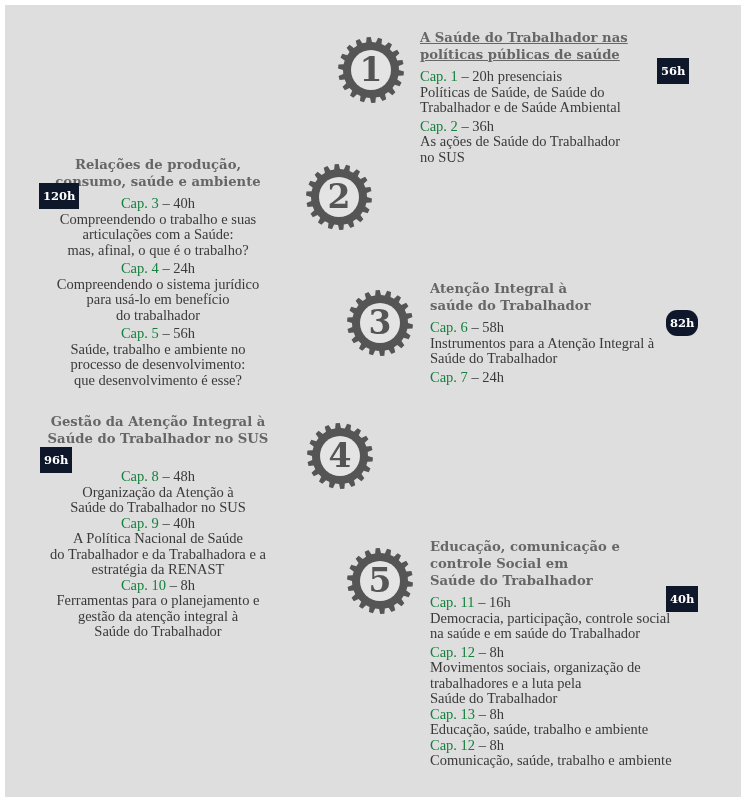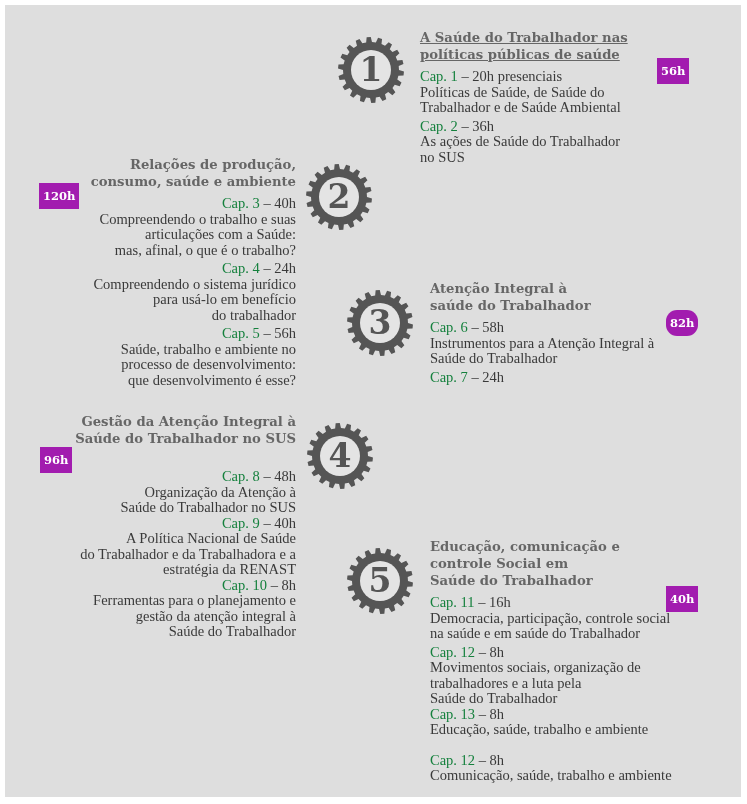--- a/index.html
+++ b/index.html
@@ -5,26 +5,26 @@
   html, body { margin: 0; padding: 0; background: #ffffff; }
   body { width: 747px; height: 804px; position: relative; overflow: hidden;
          font-family: "DejaVu Serif", "Liberation Serif", serif; }
   .panel { position: absolute; left: 5px; top: 5px; width: 736px; height: 792px; background: #dedede; }
   .gear { position: absolute; width: 68px; height: 68px; }
   .gear svg { width: 68px; height: 68px; display: block; }
   .gear .num { position: absolute; left: 0; top: 0; width: 68px; height: 68px;
                line-height: 68px; text-align: center; font-size: 33px; font-weight: bold;
                color: #555555; font-family: "DejaVu Serif", serif; }
   .block { position: absolute; color: #3a3a3a; font-family: "Liberation Serif", serif; font-size: 14.5px; line-height: 15.5px; }
-  .block.right { text-align: right; }
+  .block.right { text-align: center; }
   .title { color: #666666; font-weight: bold; font-size: 14.5px; line-height: 17px; margin-bottom: 6px; font-family: "DejaVu Serif", serif; font-size: 13.2px; }
   .cap { margin-bottom: 3px; }
   .cap-label { font-weight: normal; color: #15803d; }
   .cap-desc { white-space: pre-line; }
-  .badge { position: absolute; background: #a21caf; color: #ffffff; font-weight: bold;
+  .badge { position: absolute; background: #0f172a; color: #ffffff; font-weight: bold;
            font-family: "DejaVu Serif", serif; font-size: 11.5px; height: 26px; line-height: 26px;
            text-align: center; padding: 0 4px; }
 </style>
 </head>
 <body>
 
 <div class="panel"></div>
 
 <div class="gear" style="left:337px; top:36px;">
   <svg class="gear-svg" viewBox="0 0 68 68">
@@ -146,21 +146,21 @@
     <span class="cap-label">Cap. 11</span><span> – 16h</span>
     <div class="cap-desc">Democracia, participação, controle social
 na saúde e em saúde do Trabalhador</div>
   </div>
   <div class="cap" style="margin-bottom:0">
     <span class="cap-label">Cap. 12</span><span> – 8h</span>
     <div class="cap-desc">Movimentos sociais, organização de
 trabalhadores e a luta pela
 Saúde do Trabalhador</div>
   </div>
-  <div class="cap" style="margin-bottom:15px">
+  <div class="cap" style="margin-bottom:0">
     <span class="cap-label">Cap. 13</span><span> – 8h</span>
     <div class="cap-desc">Educação, saúde, trabalho e ambiente</div>
   </div>
   <div class="cap" style="margin-bottom:0">
     <span class="cap-label">Cap. 12</span><span> – 8h</span>
     <div class="cap-desc">Comunicação, saúde, trabalho e ambiente</div>
   </div>
 </div>
 <div class="badge" style="left:666px; top:586px;">40h</div>
 

